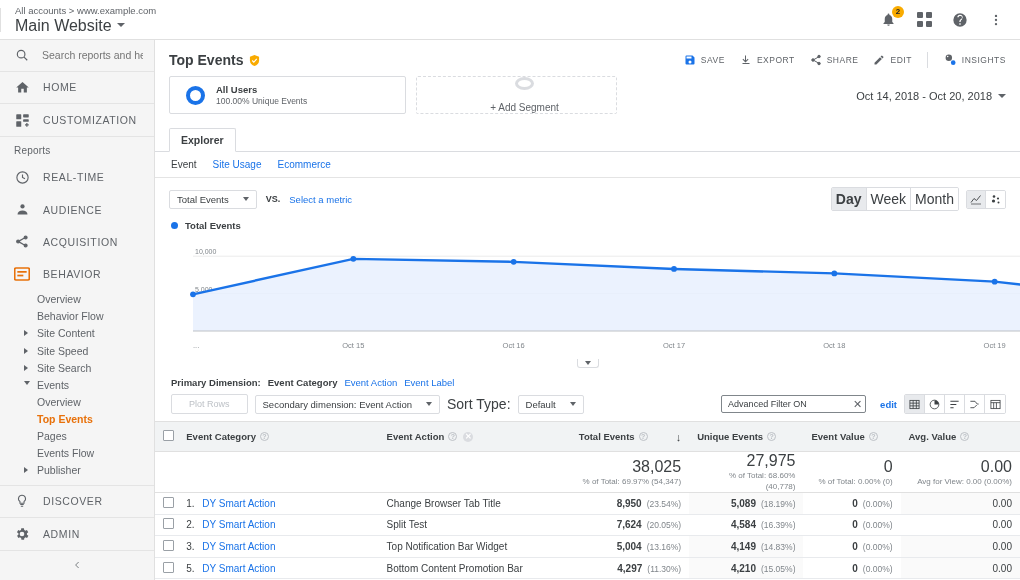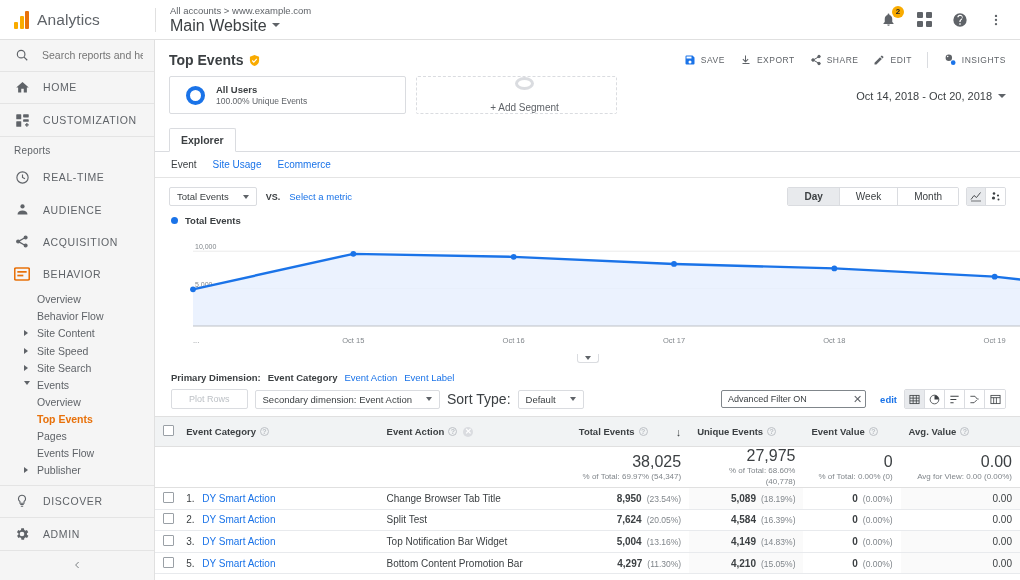--- a/index.html
+++ b/index.html
@@ -92,21 +92,21 @@
   .metricrow { display:flex; align-items:center; padding: 9px 14px; gap:9px; }
   .select {
     border:1px solid #dadce0; border-radius:2px; background:#fff;
     font-size:9.5px; color:#3c4043; padding: 3px 7px; display:flex; align-items:center; gap:14px; cursor:pointer;
   }
   .select .cd { width:0;height:0;border-left:3.5px solid transparent;border-right:3.5px solid transparent;border-top:4px solid #5f6368;}
   .vs { font-size:9px; font-weight:bold; color:#3c4043;}
   .link { color:#1a73e8; font-size:9.5px; cursor:pointer;}
   .gran { margin-left:auto; display:flex; align-items:center; gap:7px;}
   .gran-group { display:flex; border:1px solid #dadce0; border-radius:2px; overflow:hidden;}
-  .gran-btn { font-size:10px; padding: 3px 16px; color:#3c4043; background:#fff; border-right:1px solid #dadce0; cursor:pointer;}
+  .gran-btn { font-size:14px; padding: 3px 4px; color:#3c4043; background:#fff; border-right:1px solid #dadce0; cursor:pointer;}
   .gran-btn:last-child { border-right:none;}
   .gran-btn.sel { background:#e8eaed; font-weight:bold;}
   .chart-type { display:flex; border:1px solid #dadce0; border-radius:2px; overflow:hidden;}
   .ct-btn { width:19px;height:17px; display:flex; align-items:center;justify-content:center; border-right:1px solid #dadce0; background:#fff; cursor:pointer;}
   .ct-btn:last-child{border-right:none;}
   .ct-btn.sel { background:#e8eaed;}
 
   .legend { display:flex; align-items:center; gap:7px; padding: 0 14px 0 16px; font-size:9.5px; font-weight:bold; color:#3c4043;}
   .legend .dot { width:7px;height:7px;border-radius:50%;background:#1a73e8;}
 
@@ -155,28 +155,20 @@
   .numcell { text-align:right; font-weight:bold; font-size:10px;}
   .pct { color:#80868b; font-weight:normal; font-size:8.5px; margin-left:5px;}
   .zebra { background:#fafafa;}
 </style>
 </head>
 <body>
 
 <div class="app">
 
   <div class="topbar">
-    <div class="logo-wrap">
-      <span class="logo-bars">
-          <i></i>
-          <i></i>
-          <i></i>
-        </span>
-      <span class="logo-text">Analytics</span>
-    </div>
     <div class="acct-divider"></div>
     <div class="acct">
       <div class="acct-crumb">All accounts &gt; www.example.com</div>
       <div class="acct-title">
         <span>Main Website</span>
         <span class="caret-down"></span>
       </div>
     </div>
     <div class="topbar-right">
       <div class="ic">

